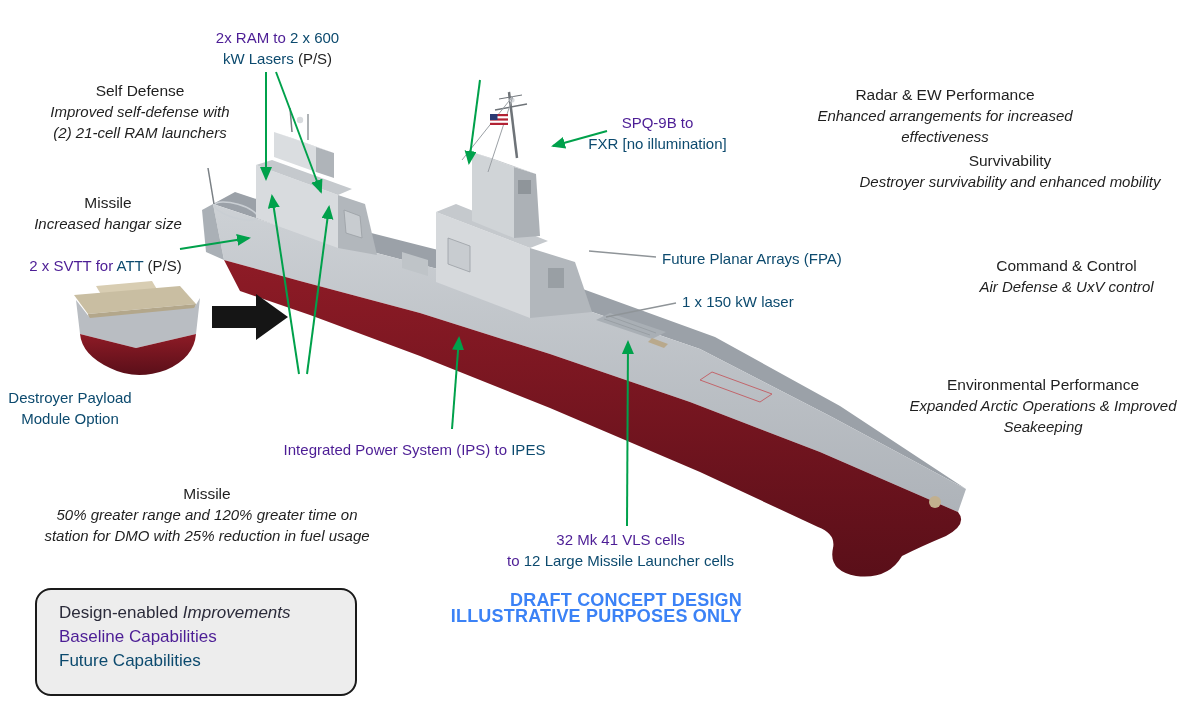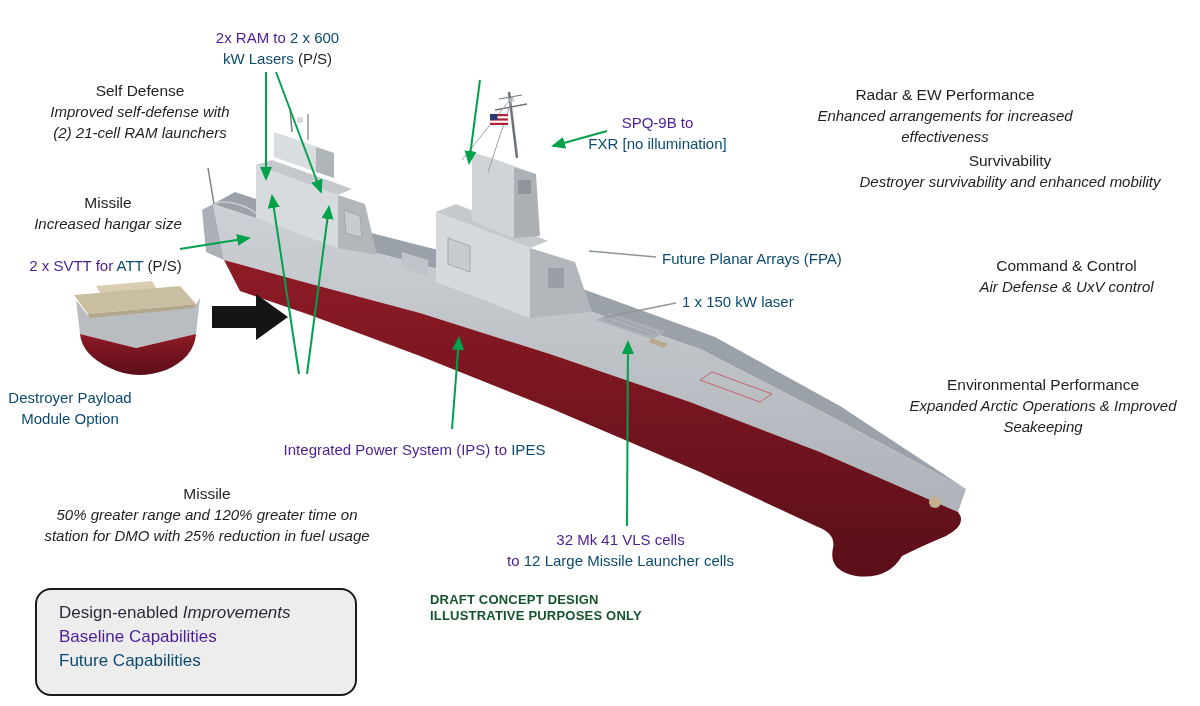--- a/index.html
+++ b/index.html
@@ -8,22 +8,22 @@
   .art{position:absolute;left:0;top:0;}
   .label{position:absolute;text-align:center;font-size:15px;line-height:21px;color:#1F1F1F;}
   .tleft{text-align:left;}
   .green{color:#4c1d95;}
   .blue{color:#0c4a6e;}
   .cap-title{font-size:15.5px;}
   .cap-desc{font-style:italic;}
   .legend{position:absolute;left:35px;top:588px;width:296px;height:93px;background:#EDEDED;
           border:2px solid #1a1a1a;border-radius:16px;padding:11px 0 0 22px;
           font-size:17px;line-height:24px;color:#2b2b3a;}
-  .disclaimer{position:absolute;left:430px;top:592px;width:312px;text-align:left;
-          font-size:13px;font-weight:bold;line-height:16px;color:#14532d;letter-spacing:.2px;}
+  .disclaimer{position:absolute;left:430px;top:592px;width:312px;text-align:right;
+          font-size:18px;font-weight:bold;line-height:16px;color:#3b82f6;letter-spacing:.2px;}
 </style>
 </head>
 <body>
 
 <div class="canvas">
 
   <svg class="art" width="1200" height="706" viewBox="0 0 1200 706">
     <defs>
       <marker id="ah-green" markerWidth="9" markerHeight="9" refX="6" refY="3" orient="auto">
         <path d="M0,0 L7,3 L0,6 Z" fill="#00A14B"></path>

